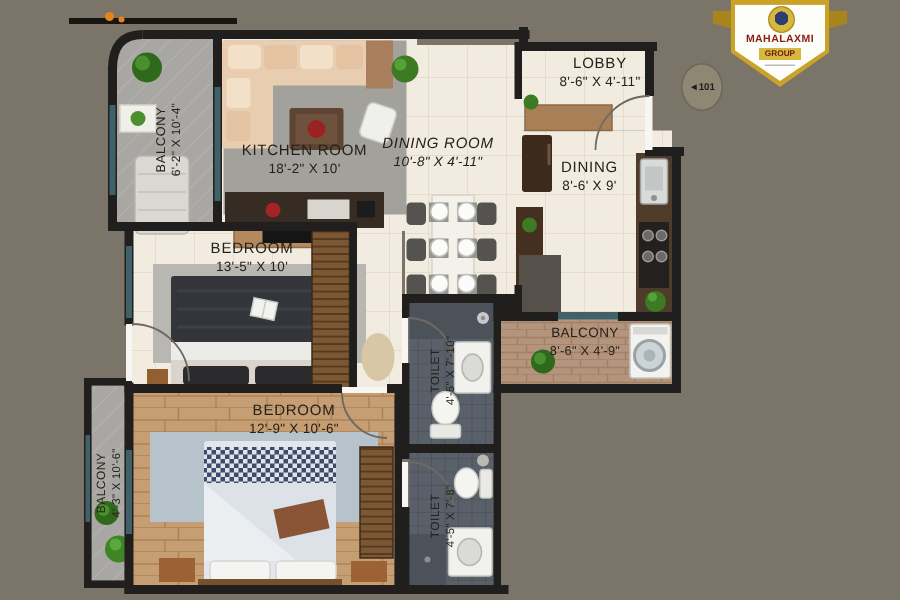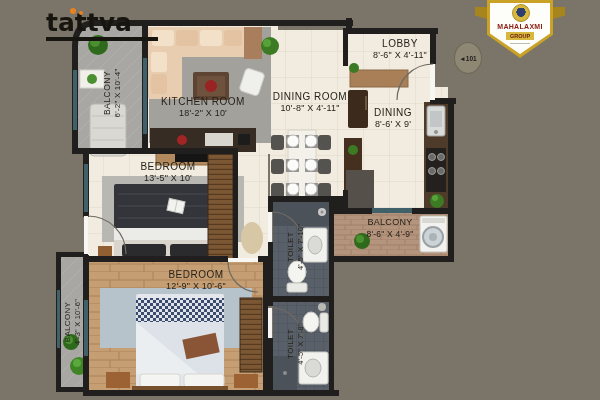--- a/index.html
+++ b/index.html
@@ -336,21 +336,21 @@
 </svg>
 
 <div class="room-label vert" style="left:113px;top:93px;">
   <span class="rname" style="font-size:8.5px">BALCONY</span>
   <span class="rdims" style="font-size:8px">6'-2" X 10'-4"</span>
 </div>
 <div class="room-label" style="left:203px;top:107px;">
   <span class="rname">KITCHEN ROOM</span>
   <span class="rdims">18'-2" X 10'</span>
 </div>
-<div class="room-label" style="left:310px;top:102px;">
+<div class="room-label" style="left:292px;top:102px;font-style:italic;">
   <span class="rname">DINING ROOM</span>
   <span class="rdims">10'-8" X 4'-11"</span>
 </div>
 <div class="room-label" style="left:388px;top:49px;margin-left:12px;">
   <span class="rname">LOBBY</span>
   <span class="rdims">8'-6" X 4'-11"</span>
 </div>
 <div class="room-label" style="left:393px;top:118px;">
   <span class="rname">DINING</span>
   <span class="rdims">8'-6' X 9'</span>
@@ -376,21 +376,20 @@
   <span class="rdims">4'-3" X 10'-6"</span>
 </div>
 <div class="room-label small" style="left:390px;top:228px;">
   <span class="rname" style="font-size:9px">BALCONY</span>
   <span class="rdims" style="font-size:8.5px">8'-6" X 4'-9"</span>
 </div>
 
 <div class="logo">
   <span class="logo-dot d1"></span>
   <span class="logo-dot d2"></span>
-  <div class="logo-text">tattva</div>
   <div class="logo-underline"></div>
 </div>
 
 <div class="badge">
   <div class="badge-wing wl"></div>
   <div class="badge-wing wr"></div>
   <div class="badge-shield">
     <div class="badge-inner"></div>
   </div>
   <div class="badge-emblem"></div>

